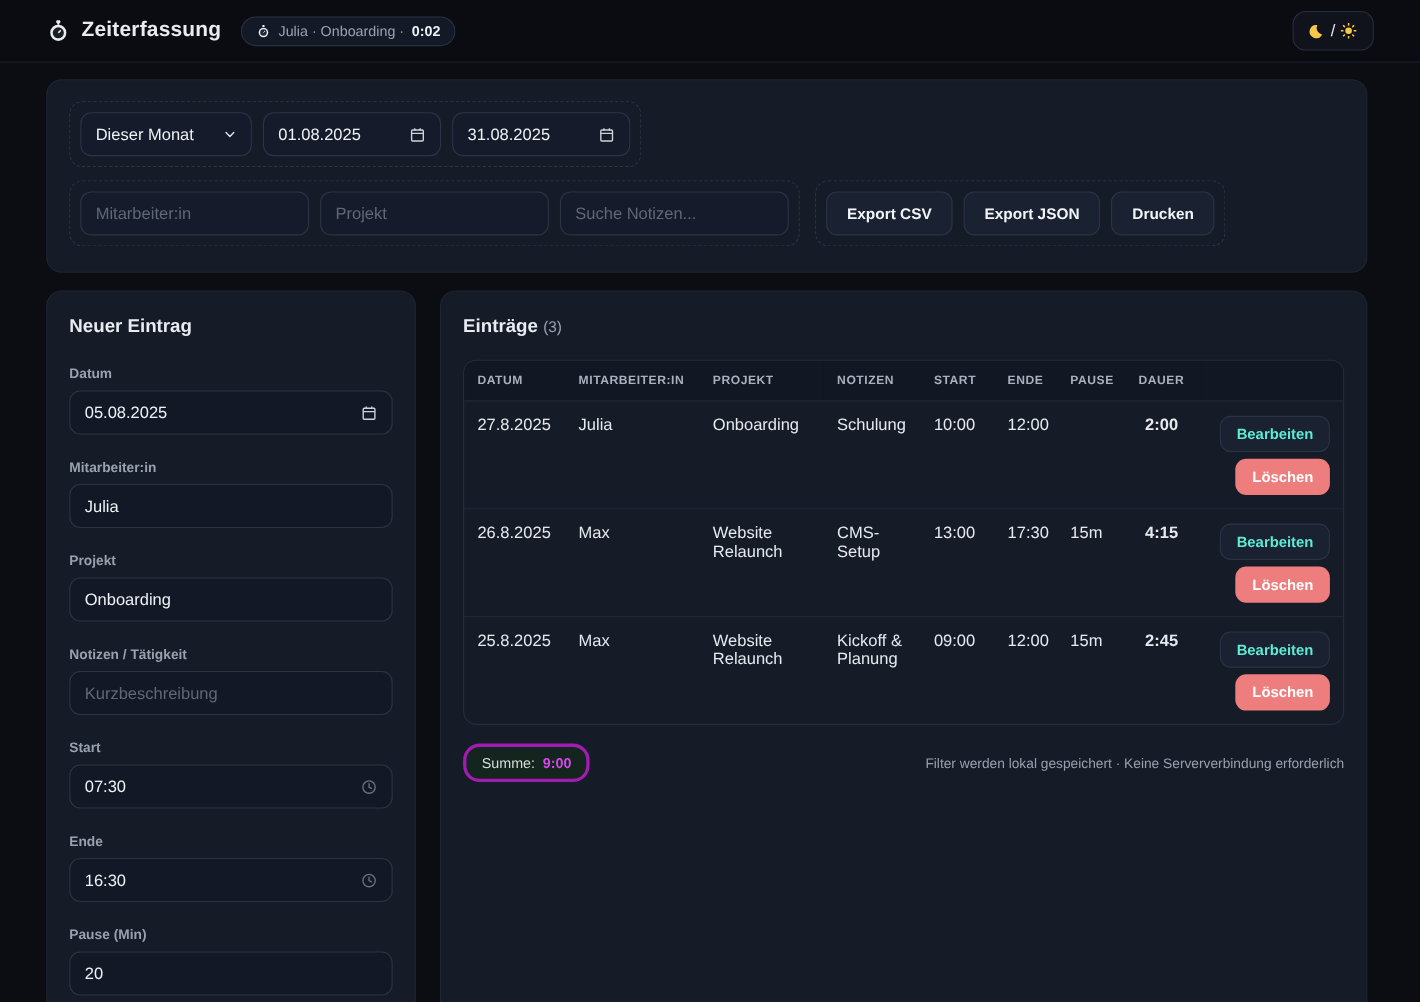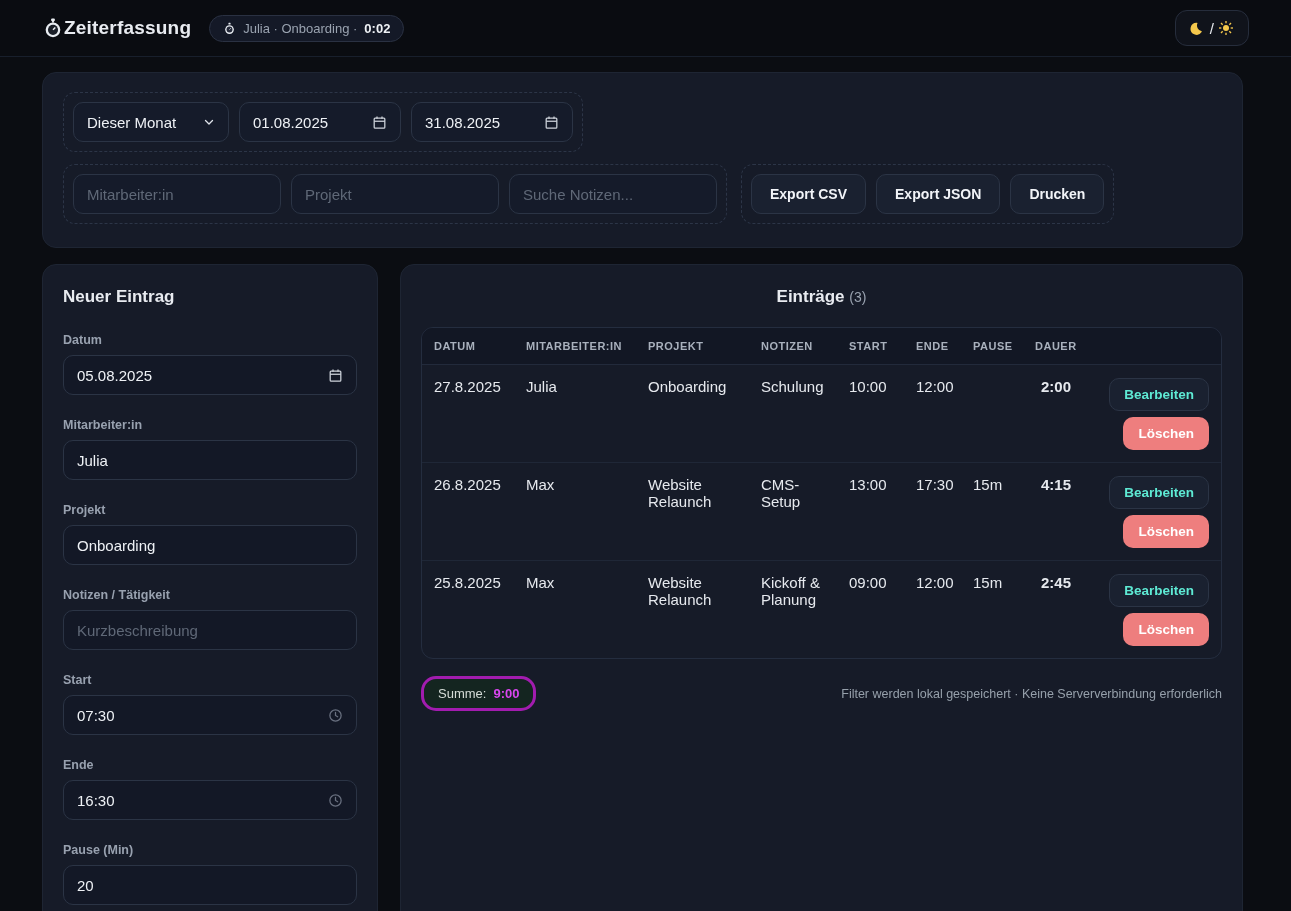--- a/index.html
+++ b/index.html
@@ -7,21 +7,21 @@
   body {
     background: #0b0d12;
     font-family: "Liberation Sans", "DejaVu Sans", sans-serif;
     color: #e8ebf0;
   }
   
   .topbar {
     height: 57px; background: #0a0c11; border-bottom: 1px solid #181f2c;
     display: flex; align-items: center; padding: 0 42px; gap: 18px;
   }
-  .brand { display: flex; align-items: flex-end; }
+  .brand { display: flex; align-items: flex-end; gap: 10px; }
   .brand-title { font-size: 19px; font-weight: 700; letter-spacing: .2px; }
   .session-badge {
     display: flex; align-items: center; gap: 7px;
     background: #141927; border: 1px solid #2a3142; border-radius: 15px;
     padding: 5px 13px; font-size: 13px; color: #9aa3b0;
   }
   .session-badge b { color: #eef1f5; font-weight: 700; }
   .spacer { flex: 1; }
   .theme-toggle {
     background: #10131b; border: 1px solid #262d3c; border-radius: 12px;
@@ -67,21 +67,21 @@
   .f-ctl {
     height: 40px; background: #131826; border: 1px solid #2b3445; border-radius: 10px;
     display: flex; align-items: center; padding: 0 13px; gap: 8px;
   }
   .f-ctl input {
     background: transparent; border: 0; outline: none; color: #eef1f5;
     font-size: 15px; width: 100%; font-family: inherit;
   }
   .f-ctl input::placeholder { color: #5f6877; }
   
-  .entries-title { font-size: 17px; font-weight: 700; margin-bottom: 20px; text-align: center; }
+  .entries-title { font-size: 17px; font-weight: 700; margin-bottom: 20px; }
   .entries-title .count { color: #9aa3b0; font-weight: 400; font-size: 14px; }
   .tbl-wrap { border: 1px solid #242d3f; border-radius: 12px; overflow: hidden; }
   table { width: 100%; border-collapse: collapse; table-layout: fixed; }
   thead th {
     background: #121724; text-align: left; font-size: 11px; font-weight: 700;
     letter-spacing: .5px; color: #a9b1bd; padding: 12px 6px 12px 12px;
     text-transform: uppercase; border-bottom: 1px solid #222a3b;
   }
   tbody td {
     vertical-align: top; font-size: 15px; color: #e6e9ee;

